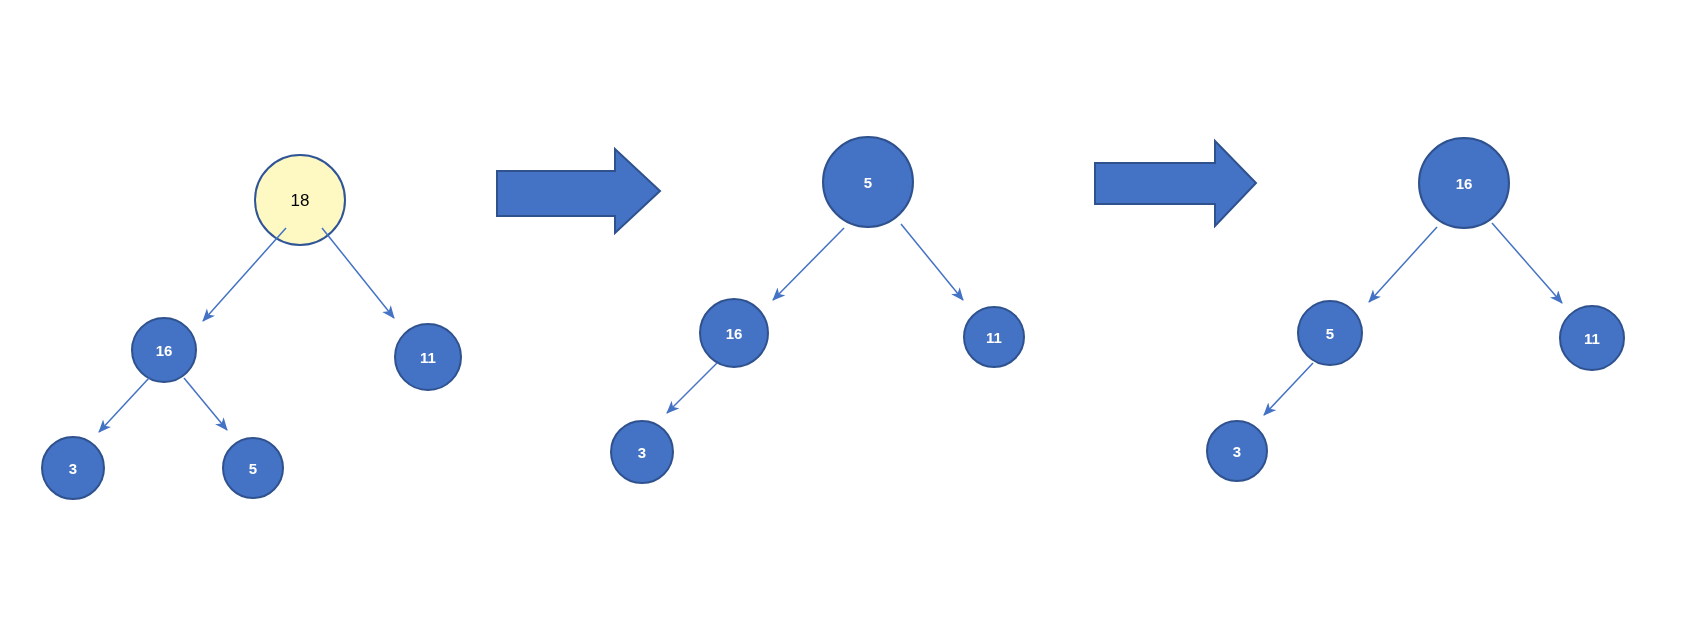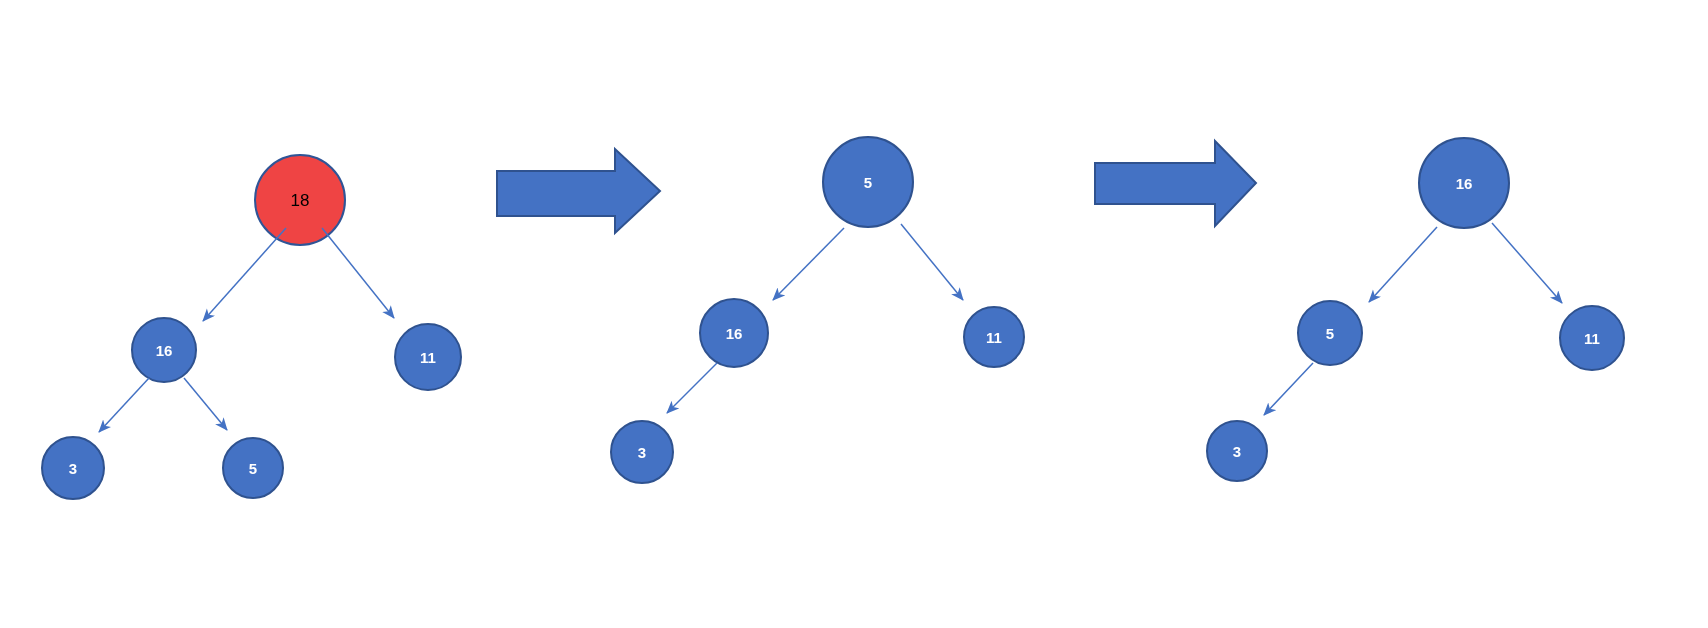--- a/index.html
+++ b/index.html
@@ -32,21 +32,21 @@
     align-items: center;
     justify-content: center;
     z-index: 1;
     background: #4472c4;
     border: 2px solid #2f528f;
     color: #ffffff;
     font-weight: bold;
     font-size: 15px;
   }
   .node.highlight {
-    background: #ef4444;
+    background: #fef9c3;
     border: 2.5px solid #2f5597;
     color: #000000;
     font-weight: normal;
     font-size: 17px;
   }
   .node .lbl { line-height: 1; }
 </style>
 </head>
 <body>
 

